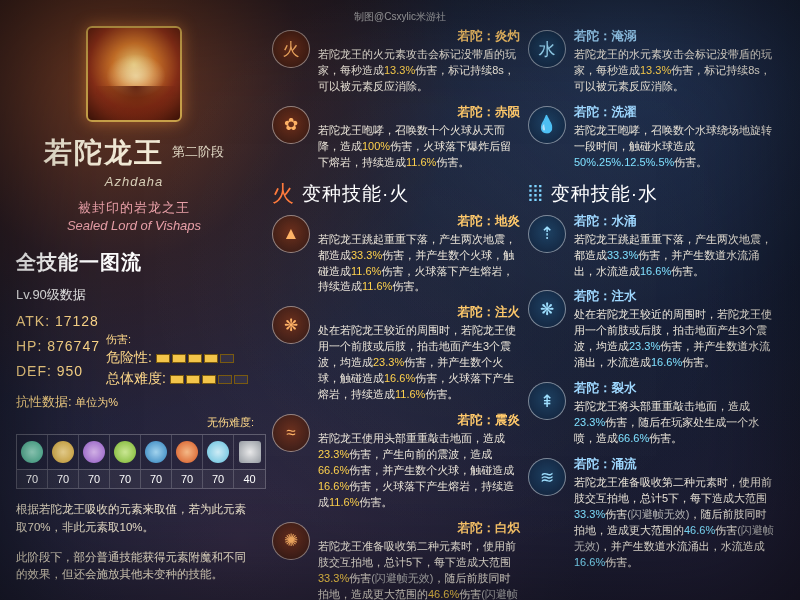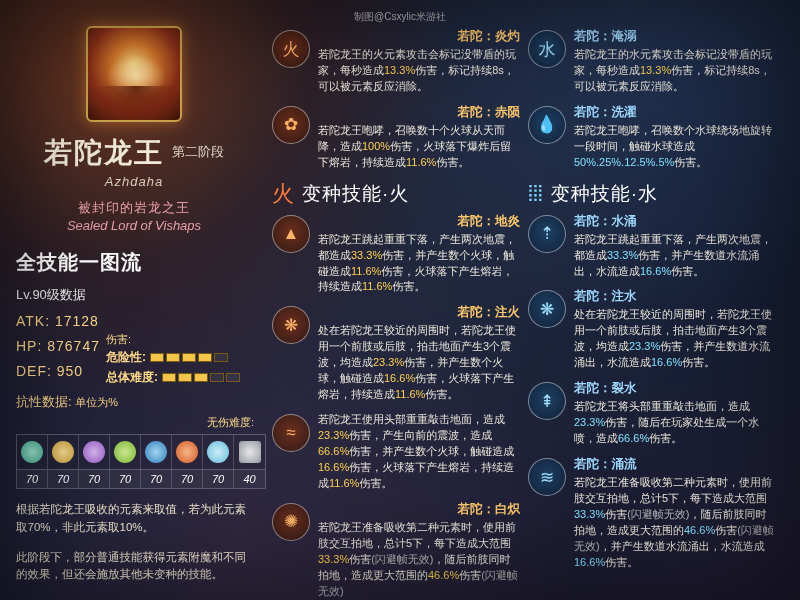--- a/index.html
+++ b/index.html
@@ -59,35 +59,35 @@
   .boss-sub .cn2 { font-size:13px; color:#e9a0a8; letter-spacing:1px; }
   .boss-sub .en2 { font-size:13px; font-style:italic; color:#e9a0a8; margin-top:1px; }
 
   .big-title { font-size:20px; font-weight:bold; color:#fff; margin:16px 0 0 2px; letter-spacing:1px;}
   .lv { font-size:13px; color:#f0f0f0; margin:10px 0 0 2px; }
   .stat { font-size:14px; color:#ffd98a; margin:9px 0 0 2px; letter-spacing:1px;}
   .stat .val { color:#ffd98a; }
 
   .dmgbox{ position:absolute; left:106px; top:332px; width:150px; }
   .dmgrow{ display:flex; align-items:center; gap:4px; margin-bottom:3px;}
-  .dmglabel{ font-size:12px; color:#ffd98a; white-space:nowrap;font-weight:bold; }
+  .dmglabel{ font-size:14px; color:#ffd98a; white-space:nowrap; }
   .bars{ display:flex; gap:2px; }
   .bar{ width:14px; height:9px; background:#f3c54a; border:1px solid #7a5a10; }
   .bar.off{ background:rgba(255,255,255,0.06); }
   .dmghdr{ font-size:11px; color:#ffd98a; margin-bottom:2px;}
 
   .res-title{ font-size:13px; color:#ffd98a; margin:14px 0 4px 2px;}
   .res-title .small{ font-size:11px; }
   .res-note{ font-size:11px; color:#ffd98a; margin:0 0 4px 2px;text-align:right;}
   .elembar{ display:flex; margin:2px 0 0 2px; border:1px solid rgba(255,255,255,0.25); width:250px;}
   .elemcell{ width:31px; height:34px; display:flex; align-items:center; justify-content:center;
              border-right:1px solid rgba(255,255,255,0.18); }
   .elemcell:last-child{border-right:none;}
   .elemico{ width:22px; height:22px; border-radius:50%; opacity:0.95; }
-  .valbar{ display:flex; margin:0 4px 0 2px; border:1px solid rgba(255,255,255,0.25); border-top:none; width:250px;font-style:italic;}
+  .valbar{ display:flex; margin:0 4px 0 2px; border:1px solid rgba(255,255,255,0.25); border-top:none; width:250px;}
   .valcell{ width:31px; height:18px; display:flex; align-items:center; justify-content:center;
             font-size:11px; color:#fff; border-right:1px solid rgba(255,255,255,0.18); background:rgba(255,255,255,0.05);}
   .valcell:last-child{border-right:none;}
 
   .para { font-size:11.5px; color:#f0e6cf; line-height:1.55; margin:12px 2px 0 2px; }
 
   
   .col { position:absolute; top:28px; width:248px; }
   .col.fire { left:272px; }
   .col.water { left:528px; }
@@ -255,20 +255,21 @@
       <div class="skill">
         <div class="sk-icon fire">❋</div>
         <div class="sk-body">
           <div class="sk-name fire">若陀：注火</div>
           <div class="sk-desc"><span>处在若陀龙王较近的周围时，若陀龙王使用一个前肢或后肢，拍击地面产生3个震波，均造成</span><span class="hl-f">23.3%</span><span>伤害，并产生数个火球，触碰造成</span><span class="hl-f">16.6%</span><span>伤害，火球落下产生熔岩，持续造成</span><span class="hl-f">11.6%</span><span>伤害。</span></div>
         </div>
       </div>
       <div class="skill">
         <div class="sk-icon fire">≈</div>
         <div class="sk-body">
+          <div class="sk-name fire">若陀：震炎</div>
           <div class="sk-desc"><span>若陀龙王使用头部重重敲击地面，造成</span><span class="hl-f">23.3%</span><span>伤害，产生向前的震波，造成</span><span class="hl-f">66.6%</span><span>伤害，并产生数个火球，触碰造成</span><span class="hl-f">16.6%</span><span>伤害，火球落下产生熔岩，持续造成</span><span class="hl-f">11.6%</span><span>伤害。</span></div>
         </div>
       </div>
       <div class="skill">
         <div class="sk-icon fire">✺</div>
         <div class="sk-body">
           <div class="sk-name fire">若陀：白炽</div>
           <div class="sk-desc"><span>若陀龙王准备吸收第二种元素时，使用前肢交互拍地，总计5下，每下造成大范围</span><span class="hl-f">33.3%</span><span>伤害</span><span class="hl-g">(闪避帧无效)</span><span>，随后前肢同时拍地，造成更大范围的</span><span class="hl-f">46.6%</span><span>伤害</span><span class="hl-g">(闪避帧无效)</span></div>
         </div>
       </div>

